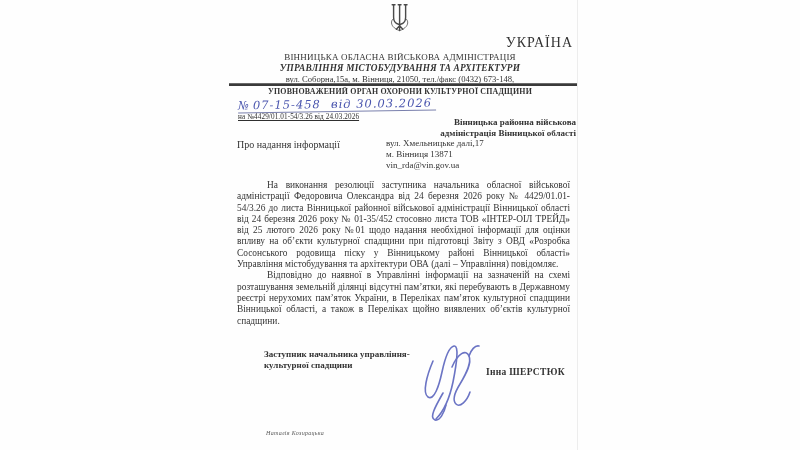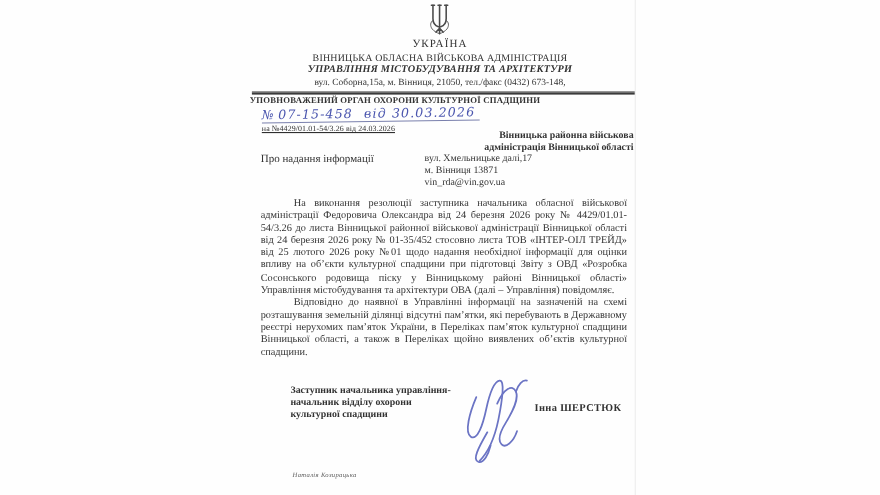--- a/index.html
+++ b/index.html
@@ -12,32 +12,32 @@
   .scan-edge {
     position:absolute; left:577px; top:0; width:1px; height:450px;
     background:#ededed;
   }
   
   .letterhead {
     position:absolute; left:227px; top:3px; width:346px; text-align:center;
   }
   .emblem-wrap { height:31px; }
   .emblem-wrap svg { height:29px; width:auto; }
-  .hl-country   { font-size:10px;   letter-spacing:1px; margin-top:1px; }
+  .hl-country   { font-size:14px;   letter-spacing:1px; margin-top:1px;text-align:right; }
   .hl-admin     { font-size:9px;   letter-spacing:0.2px; margin-top:1px; }
   .hl-dept      { font-size:9.3px; font-weight:bold; letter-spacing:0.2px; margin-top:1px;font-style:italic; }
   .hl-address   { font-size:8.6px; margin-top:1px; }
   .hl-email     { font-size:8.6px; }
   .email-link   { color:#3a50a5; text-decoration:underline; }
   .head-rule {
     position:absolute; left:229px; top:83px; width:348px; height:0;
     border-top:1px solid #6a6a6a; border-bottom:2px solid #3a3a3a;
   }
   .authority {
-    position:absolute; left:227px; top:87px; width:346px; text-align:left;
+    position:absolute; left:227px; top:87px; width:346px; text-align:center;
     font-size:7.9px; font-weight:bold; letter-spacing:0.2px;
   }
   
   .ref-block { position:absolute; left:238px; top:94px; }
   .ref-handwritten {
     display:inline-block; min-width:198px;
     border-bottom:1px solid #7a80ad;
     font-family:"DejaVu Serif", serif; font-style:italic;
     font-size:11.5px; color:#4a55ae; letter-spacing:1px;
     transform:rotate(-0.8deg); padding-bottom:0px;
@@ -124,21 +124,20 @@
 
   <div class="subject">Про надання інформації</div>
 
   <div class="body-text">
     <p>На виконання резолюції заступника начальника обласної військової адміністрації Федоровича Олександра від 24 березня 2026 року № 4429/01.01-54/3.26 до листа Вінницької районної військової адміністрації Вінницької області від 24 березня 2026 року № 01-35/452 стосовно листа ТОВ «ІНТЕР-ОІЛ ТРЕЙД» від 25 лютого 2026 року №01  щодо надання необхідної інформації для оцінки впливу на об’єкти культурної спадщини при підготовці Звіту з ОВД «Розробка Сосонського родовища піску у Вінницькому районі Вінницької області» Управління містобудування та архітектури ОВА (далі – Управління) повідомляє.</p>
     <p>Відповідно до наявної в Управлінні інформації на зазначеній на схемі розташування земельній ділянці відсутні пам’ятки, які перебувають в Державному реєстрі нерухомих пам’яток України, в  Переліках пам’яток культурної спадщини Вінницької області, а також в Переліках щойно виявлених об’єктів культурної спадщини.</p>
   </div>
 
   <div class="sig-position">
     <div>Заступник начальника управління-</div>
-    <div>начальник відділу охорони</div>
     <div>культурної спадщини</div>
   </div>
 
   <div class="sig-flourish">
     <svg viewBox="0 0 74 80" fill="none" stroke="#6b74c4" stroke-width="1.6" stroke-linecap="round">
       <path d="M17 20 C11 34 6 52 12 56 C18 60 23 45 26 31 C29 17 33 6 38 5 C43 4 41 21 37 41 C33 60 27 71 20 78"></path>
       <path d="M36 26 C42 12 50 8 53 15 C56 22 50 33 44 43 C39 51 36 59 40 63 C44 67 51 60 54 51"></path>
       <path d="M53 15 C55 9 59 4 63 5"></path>
       <path d="M27 52 C19 66 13 77 19 79 C24 80 28 72 30 64"></path>
     </svg>

